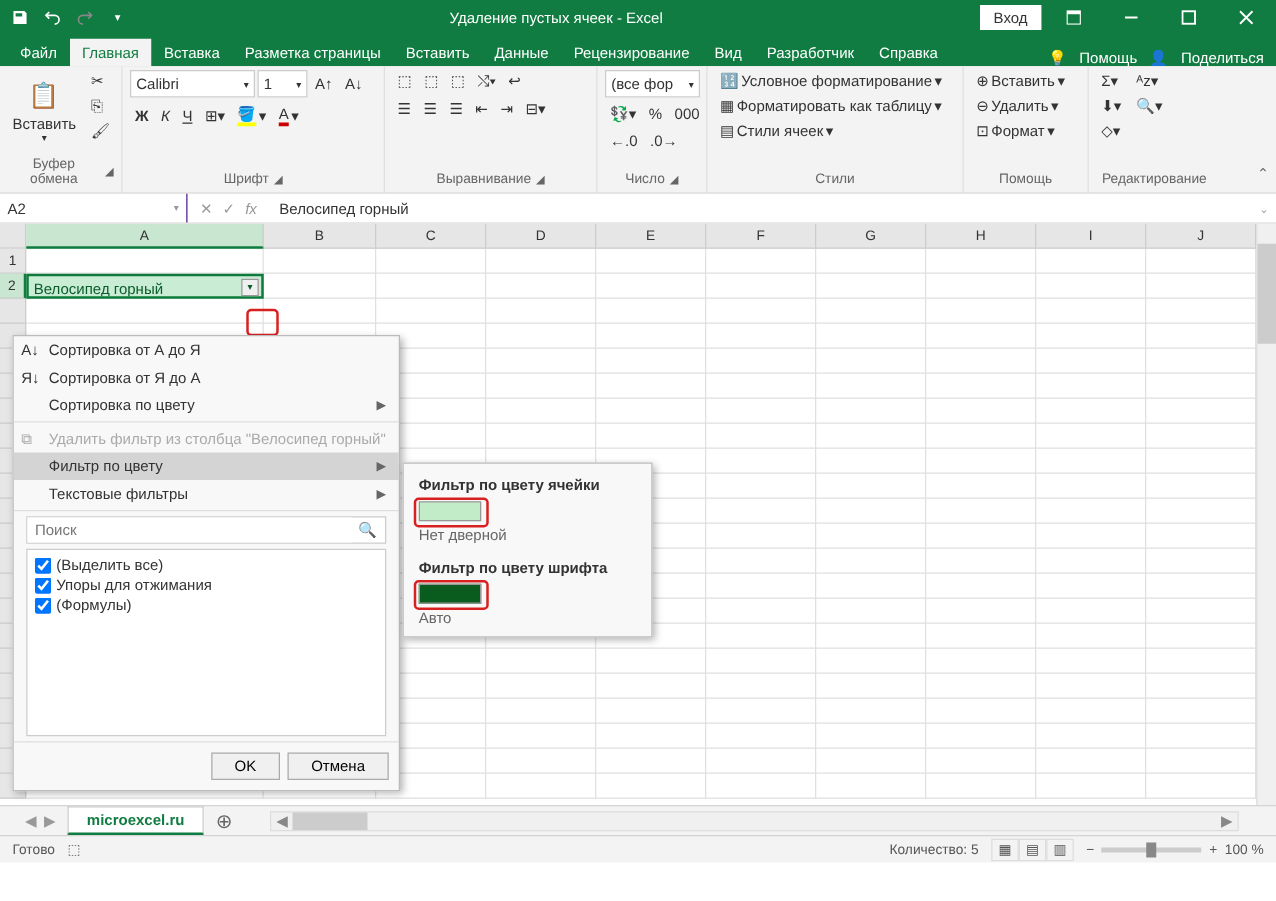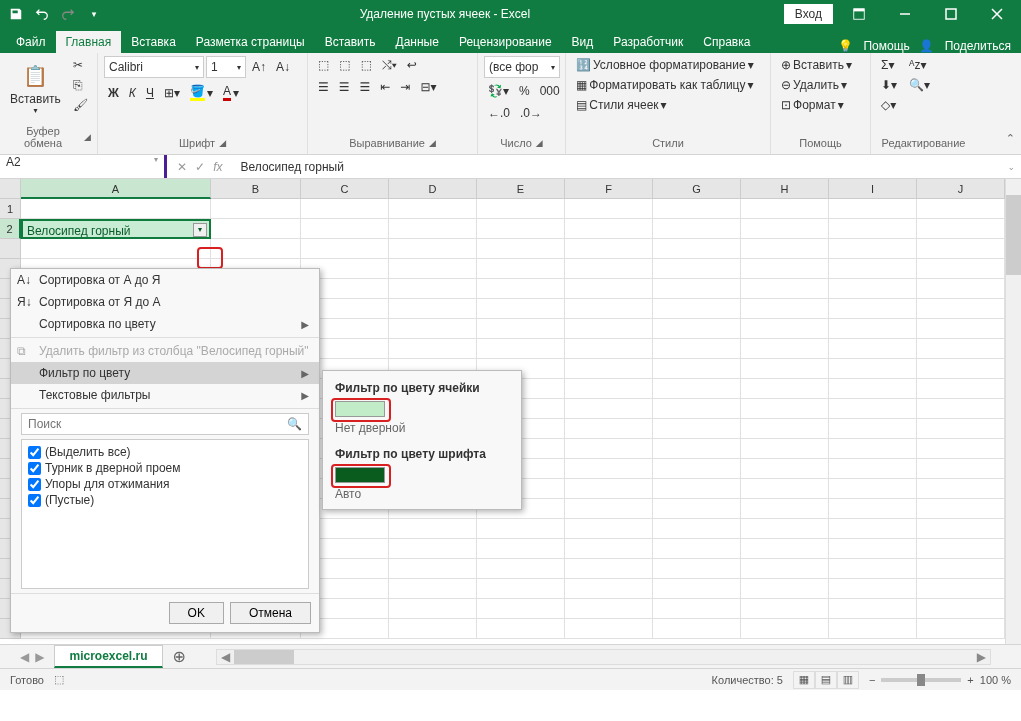--- a/index.html
+++ b/index.html
@@ -24,21 +24,21 @@
 .ribbon-group-label { font-size: 11px; text-align: center; color: #666; padding: 2px 0; display: flex; justify-content: center; align-items: center; gap: 4px; }
 .ribbon-big-btn { display: flex; flex-direction: column; align-items: center; padding: 4px; cursor: pointer; }
 .ribbon-icon-lg { width: 32px; height: 32px; display: flex; align-items: center; justify-content: center; font-size: 20px; }
 .ribbon-small-btn { padding: 2px 4px; cursor: pointer; font-size: 12px; display: flex; align-items: center; gap: 2px; }
 .ribbon-col { display: flex; flex-direction: column; gap: 2px; }
 .font-row { display: flex; gap: 2px; align-items: center; }
 .font-combo { border: 1px solid #ccc; background: #fff; padding: 1px 4px; font-size: 12px; height: 22px; display: flex; align-items: center; }
 .corner-arrow { font-size: 9px; color: #666; cursor: pointer; }
 
 .namebox-row { height: 24px; background: #fff; border-bottom: 1px solid #d4d4d4; display: flex; align-items: center; }
-.namebox { width: 167px; border-right: 3px solid #4c1d95; padding: 0 6px; display: flex; justify-content: space-between; height: 100%; }
+.namebox { width: 150px; border-right: 1px solid #4c1d95; padding: 0 6px; display: flex; align-items: center; justify-content: space-between; height: 100%; }
 .fx-btns { display: flex; gap: 8px; padding: 0 10px; color: #999; }
 .formula-bar { flex: 1; padding: 0 8px; }
 
 .sheet-area { position: relative; height: 465px; background: #fff; display: flex; }
 .row-headers { width: 28px; background: #e6e6e6; }
 .corner-cell { height: 20px; border-right: 1px solid #ccc; border-bottom: 1px solid #ccc; background: #e6e6e6; }
 .row-hdr { height: 20px; border-right: 1px solid #ccc; border-bottom: 1px solid #ccc; font-size: 11px; text-align: center; line-height: 20px; color: #333; }
 .col-headers { height: 20px; display: flex; background: #e6e6e6; }
 .col-hdr { border-right: 1px solid #ccc; border-bottom: 1px solid #ccc; font-size: 11px; text-align: center; line-height: 20px; }
 .col-hdr.active { background: #c8e6d0; border-bottom: 2px solid #107c41; }
@@ -660,29 +660,25 @@
     <input placeholder="Поиск" style="">
     <span class="search-icon">🔍</span>
   </div>
   <div class="dd-checklist" id="checklist">
       <div class="dd-check-item">
         <input type="checkbox" checked="" style="">
         <span>(Выделить все)</span>
       </div>
       <div class="dd-check-item">
         <input type="checkbox" checked="" style="">
-        <span>Турник в дверной проем</span>
+        <span>Упоры для отжимания</span>
       </div>
       <div class="dd-check-item">
         <input type="checkbox" checked="" style="">
-        <span>Упоры для отжимания</span>
-      </div>
-      <div class="dd-check-item">
-        <input type="checkbox" checked="" style="">
-        <span>(Пустые)</span>
+        <span>(Формулы)</span>
       </div>
     </div>
   <div class="dd-buttons">
     <button>OK</button>
     <button>Отмена</button>
   </div>
 </div>
 
 <div class="red-highlight" style="left:13px; top:367px; width:304px; height:22px"></div>
 

